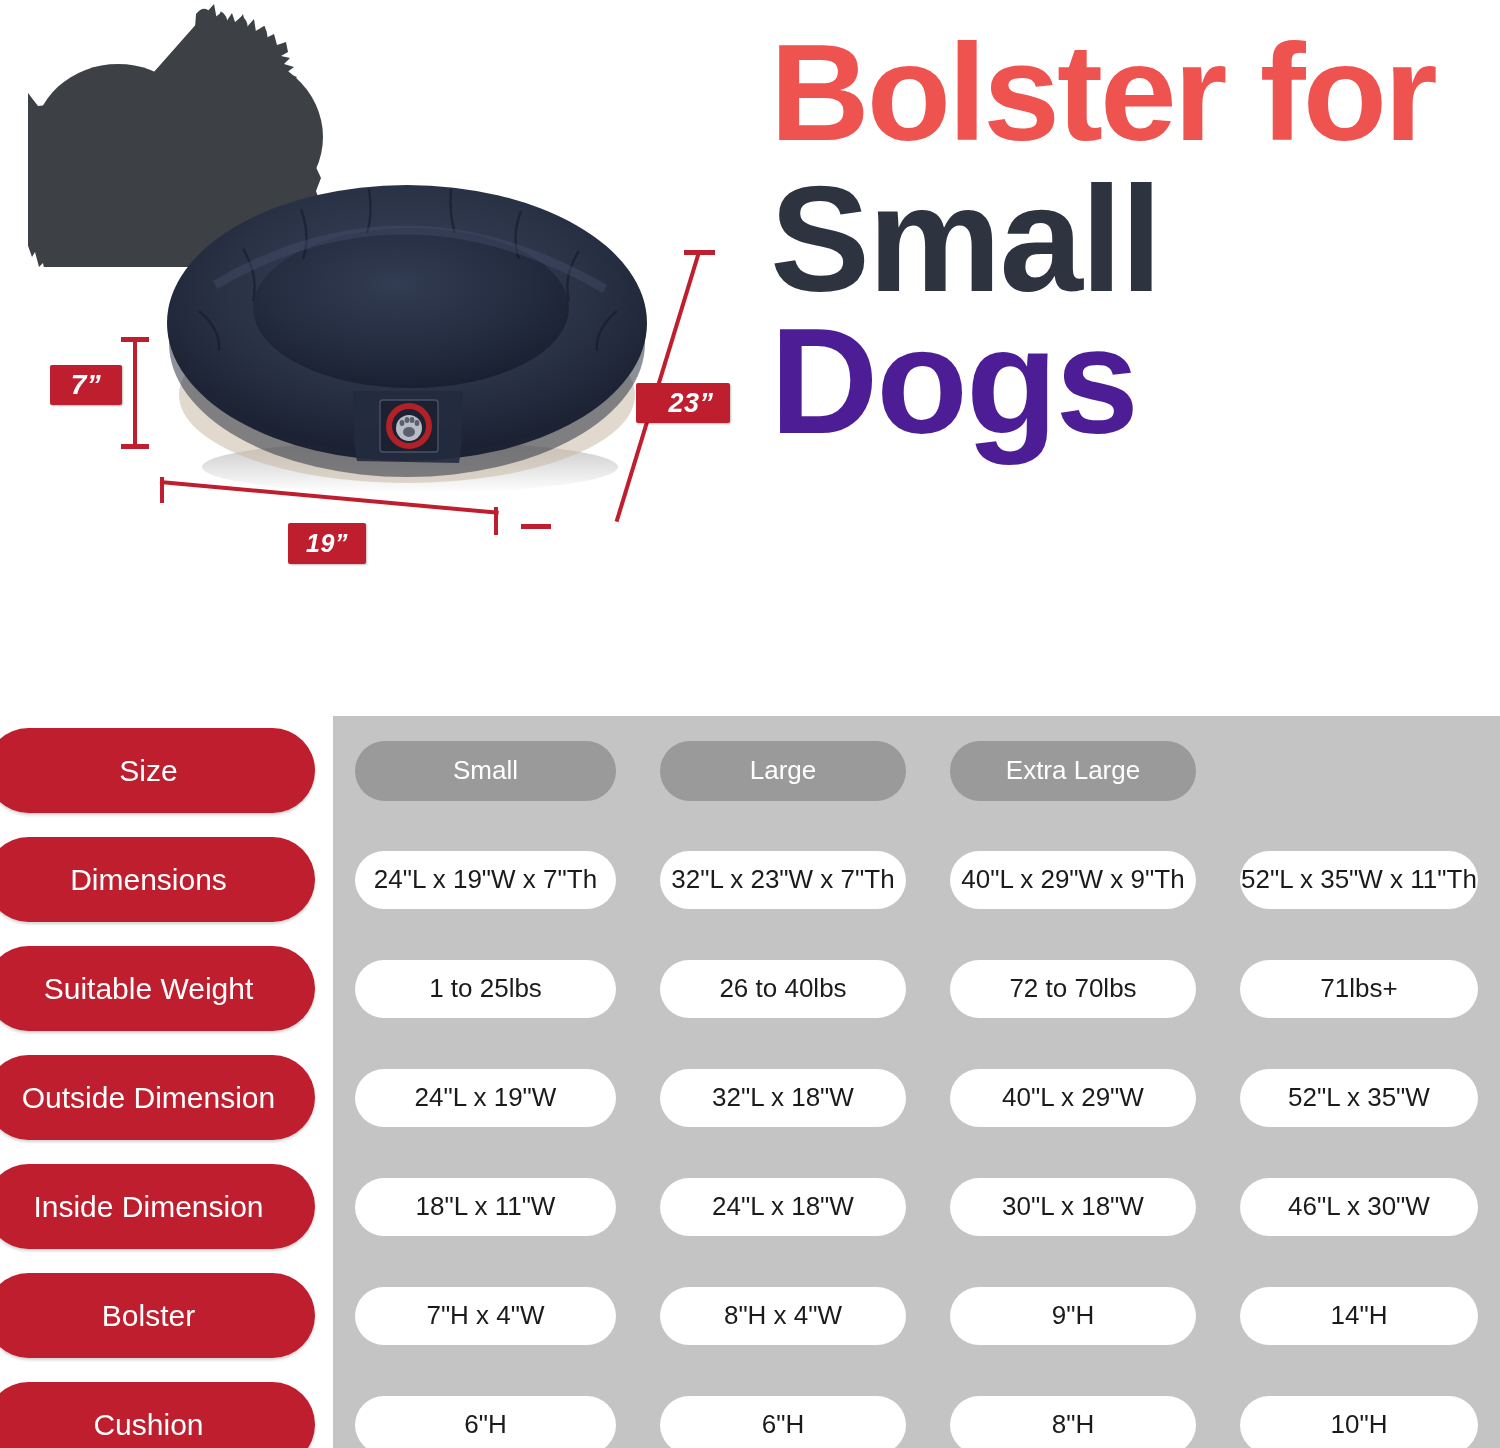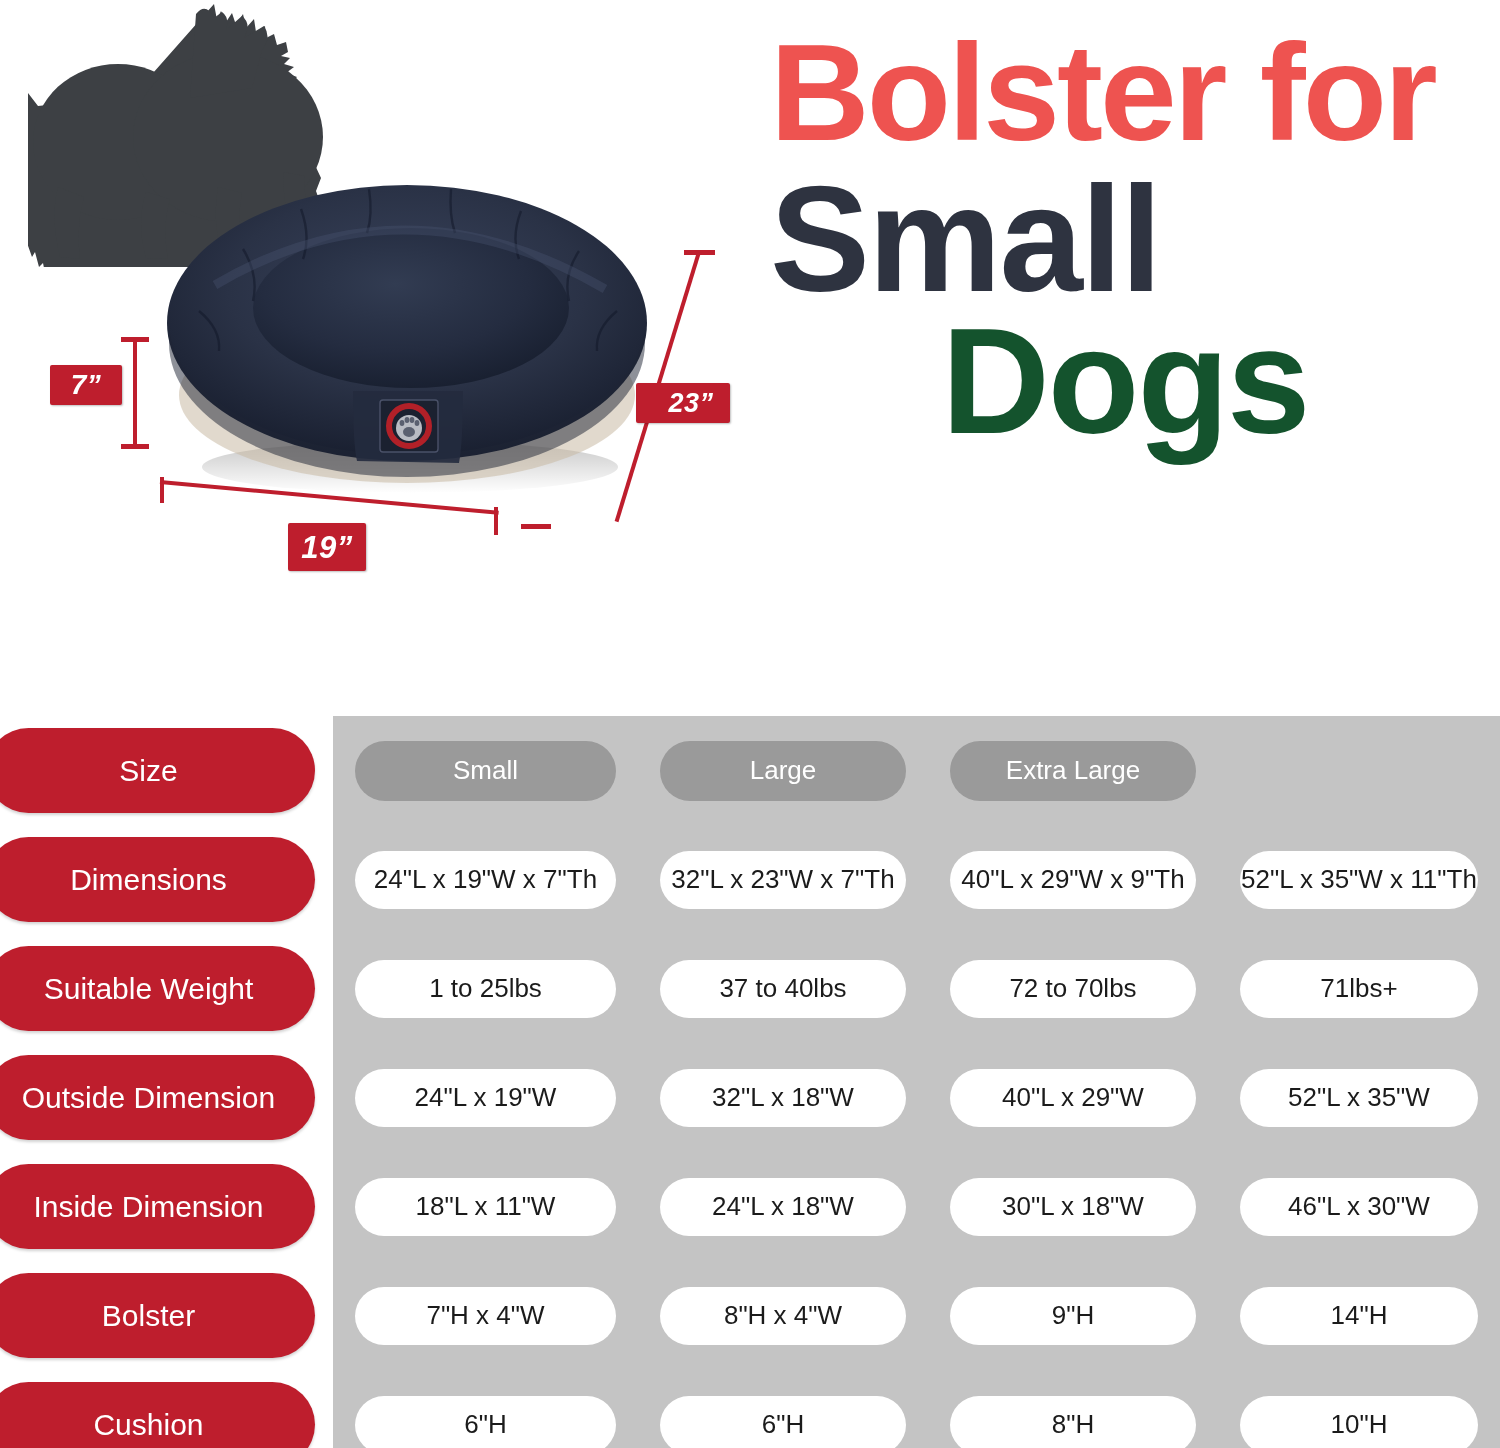--- a/index.html
+++ b/index.html
@@ -69,21 +69,21 @@
   #badge-7 { left: 50px; top: 365px; width: 72px; height: 40px; font-size: 28px; }
 
   
   #dim-d-19 {
     left: 160px; top: 480px; width: 340px; height: 4px;
     transform-origin: left center;
     transform: rotate(5.2deg);
   }
   #dim-d-19-cap-left { left: 160px; top: 477px; width: 4px; height: 26px; }
   #dim-d-19-cap-right { left: 494px; top: 507px; width: 4px; height: 28px; }
-  #badge-19 { left: 288px; top: 523px; width: 78px; height: 48px; font-size: 31px; }
+  #badge-19 { left: 288px; top: 523px; width: 78px; height: 41px; font-size: 25px; }
 
   
   #dim-d-23 {
     left: 697px; top: 252px; width: 4px; height: 282px;
     transform-origin: top center;
     transform: rotate(17deg);
   }
   #dim-d-23-cap-top { left: 684px; top: 250px; width: 31px; height: 5px; }
   #dim-d-23-cap-bot { left: 521px; top: 524px; width: 30px; height: 5px; }
   #badge-23 { left: 636px; top: 383px; width: 78px; height: 40px; font-size: 27px; padding-left: 16px; }
@@ -106,24 +106,23 @@
     color: #EE5350;
     font-size: 138px;
     letter-spacing: -3px;
   }
   #headline-line-2 {
     color: #2E3340;
     font-size: 150px;
     margin-top: 14px;
   }
   #headline-line-3 {
-    color: #14532d;
+    color: #4c1d95;
     font-size: 150px;
     margin-top: 2px;
-    text-align: center;
   }
 
   
   #spec-table {
     position: absolute;
     left: 0;
     top: 685px;
     width: 1500px;
     height: 763px;
     margin-top: 31px;
@@ -305,21 +304,21 @@
     <div class="row-label">Dimensions</div>
     <div class="spacer-cell"></div>
     <div class="data-cell">24"L x 19"W x 7"Th</div>
     <div class="data-cell">32"L x 23"W x 7"Th</div>
     <div class="data-cell">40"L x 29"W x 9"Th</div>
     <div class="data-cell">52"L x 35"W x 11"Th</div>
 
     <div class="row-label">Suitable Weight</div>
     <div class="spacer-cell"></div>
     <div class="data-cell">1 to 25lbs</div>
-    <div class="data-cell">37 to 40lbs</div>
+    <div class="data-cell">26 to 40lbs</div>
     <div class="data-cell">72 to 70lbs</div>
     <div class="data-cell">71lbs+</div>
 
     <div class="row-label">Outside Dimension</div>
     <div class="spacer-cell"></div>
     <div class="data-cell">24"L x 19"W</div>
     <div class="data-cell">32"L x 18"W</div>
     <div class="data-cell">40"L x 29"W</div>
     <div class="data-cell">52"L x 35"W</div>
 

